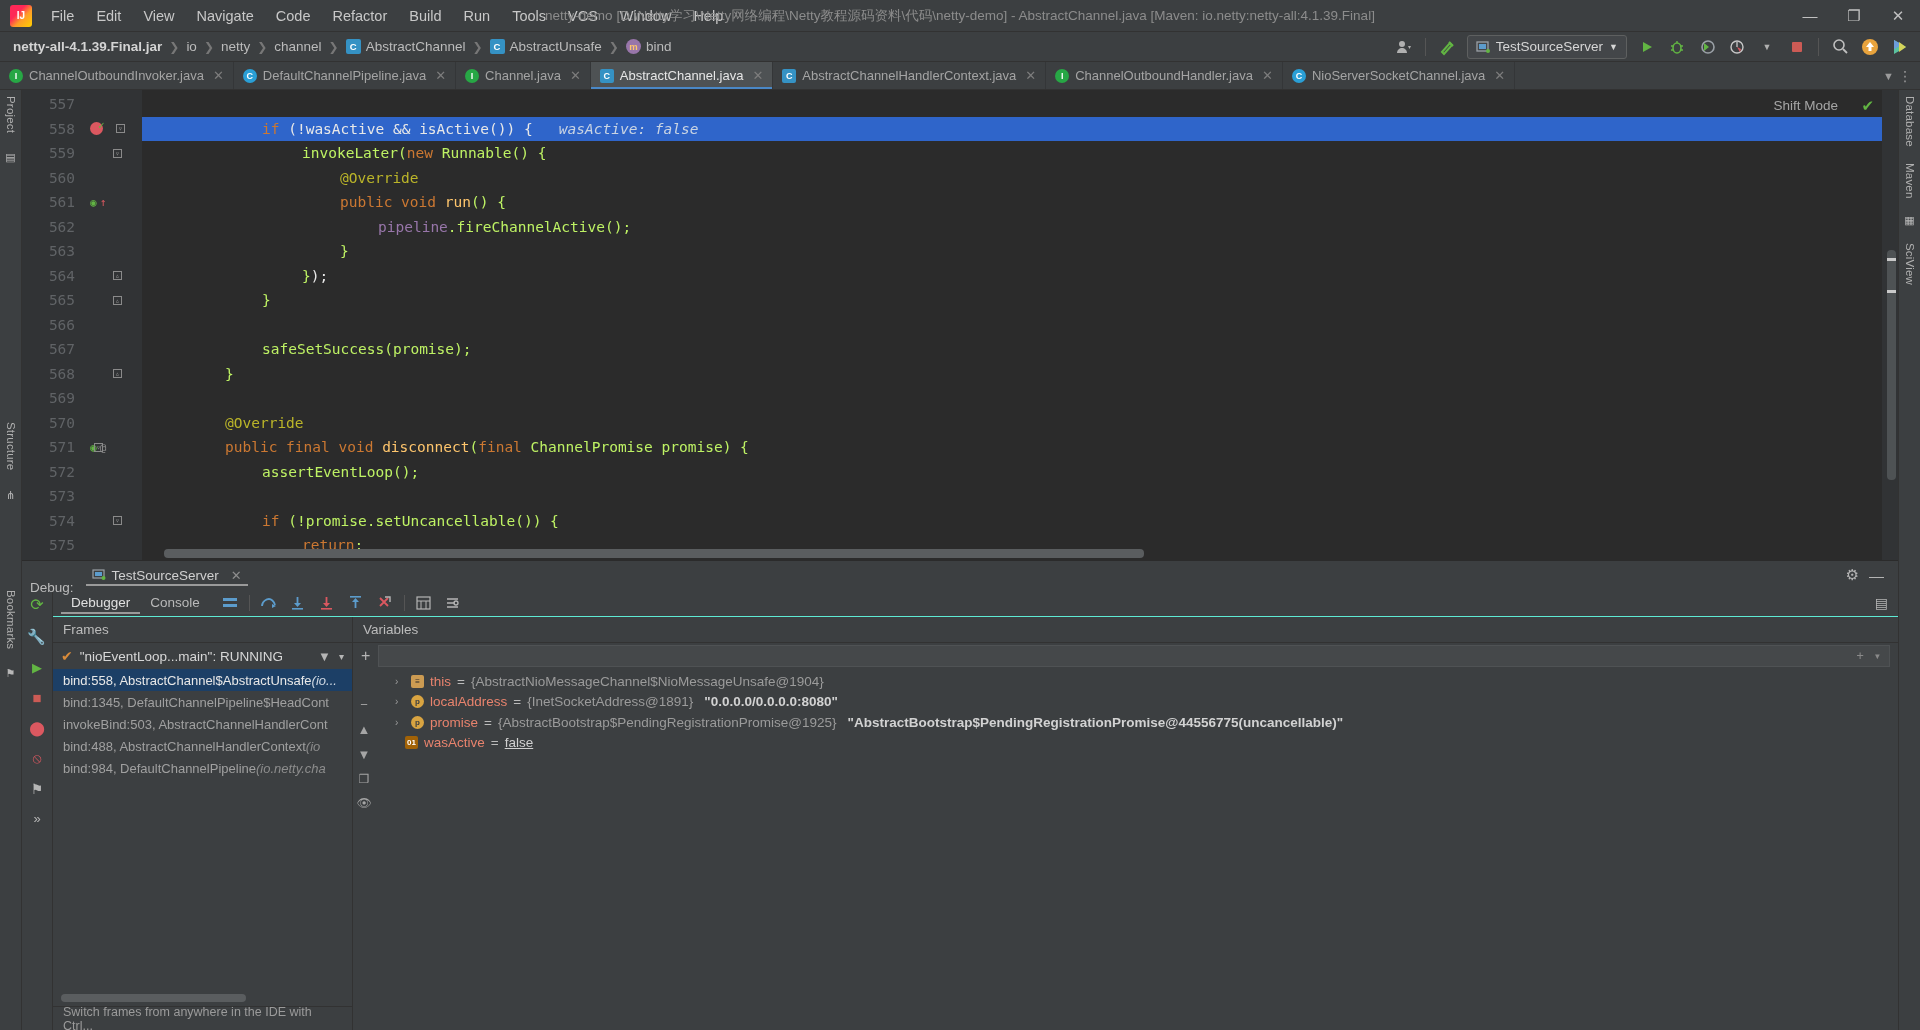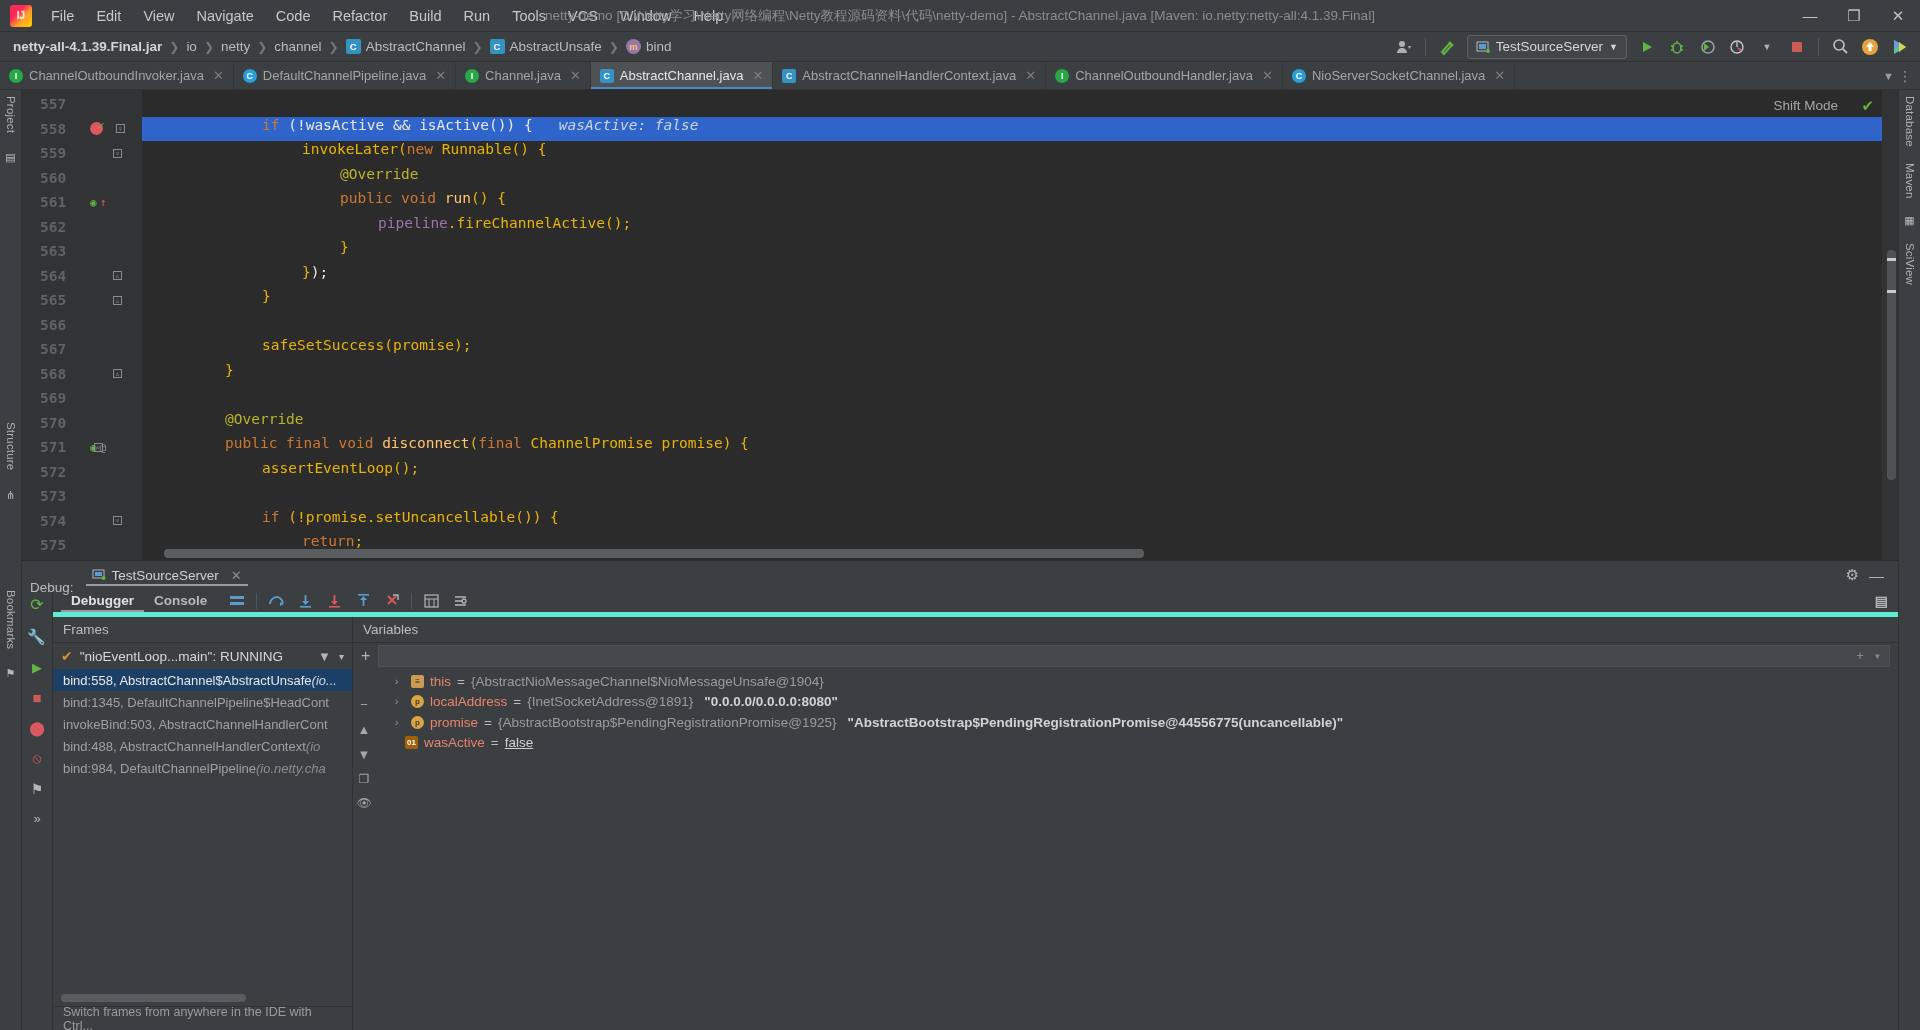--- a/index.html
+++ b/index.html
@@ -70,35 +70,35 @@
   .rightrail{ width:22px; background:#3c3f41; border-left:1px solid #323232;
     display:flex; flex-direction:column; align-items:center; padding-top:6px; gap:16px; }
   .center{ flex:1; display:flex; flex-direction:column; min-width:0; }
 
   
   .editor{ height:470px; background:#2b2b2b; display:flex; position:relative;
     overflow:hidden; font-family:"DejaVu Sans Mono", monospace; font-size:14.5px; }
   .gutter{ width:120px; background:#313335; flex:none; padding-top:2px; }
   .gline{ height:24.5px; display:flex; align-items:center; justify-content:flex-end;
     padding-right:4px; position:relative; }
-  .gnum{ color:#606366; font-size:14.5px; width:44px; text-align:left;font-weight:bold; }
+  .gnum{ color:#606366; font-size:14.5px; width:44px; text-align:center; }
   .gmark{ width:54px; display:flex; align-items:center; gap:3px; padding-left:6px; }
   .bp{ width:13px; height:13px; border-radius:50%; background:#db5860; flex:none;
     position:relative; }
   .bp::after{ content:"✓"; position:absolute; left:8px; top:-3px; color:#62b543;
     font-size:11px; }
   .gicon{ font-size:11px; }
   .grn{ color:#62b543; } .red{ color:#db5860; } .gry{ color:#8a8a8a; }
 
   .codecol{ flex:1; position:relative; padding-top:2px; overflow:hidden; }
-  .cline{ height:24.5px; display:flex; align-items:flex-start; white-space:pre;
+  .cline{ height:24.5px; display:flex; align-items:center; white-space:pre;
     padding-left:8px; position:relative; }
   .cline.hl{ background:#2f65ca; }
   .kw{ color:#cc7832; } .anno{ color:#bbb529; }
-  .fld{ color:#9876aa; } .mth{ color:#ffc66d; } .txt{ color:#eab308; }
+  .fld{ color:#9876aa; } .mth{ color:#ffc66d; } .txt{ color:#bef264; }
   .hint-dim{ color:#c9d4e3; font-style:italic; }
   .fold-marker{ position:absolute; width:9px; height:9px; border:1px solid #8a8a8a;
     color:#8a8a8a; font-size:8px; line-height:7px; text-align:center; }
 
   .editor-rightgut{ width:16px; background:#313335; flex:none; position:relative; }
   .scroll-thumb{ position:absolute; right:2px; width:9px; background:#4e5254;
     border-radius:4px; }
   .readermode{ position:absolute; right:60px; top:8px; font-size:13.5px; color:#a6a6a6;
     font-family:"Liberation Sans",sans-serif; }
   .checkmark-ok{ position:absolute; right:24px; top:7px; color:#62b543; font-size:15px;
@@ -115,21 +115,21 @@
   .dtab{ display:flex; align-items:center; gap:6px; color:#d0d0d0; padding:3px 6px;
     box-shadow: inset 0 -2px 0 #9a9a9a; }
   .dhdr-right{ margin-left:auto; display:flex; gap:10px; align-items:center;
     color:#b4b4b4; font-size:15px; padding-right:6px; }
   .dbody{ flex:1; display:flex; min-height:0; }
   .dtoolcol{ width:30px; background:#3c3f41; display:flex; flex-direction:column;
     align-items:center; padding-top:6px; gap:14px; }
   .dmain{ flex:1; display:flex; flex-direction:column; min-width:0;
     border-left:1px solid #323232; }
   .dtabrow{ height:28px; display:flex; align-items:center; gap:0; padding-left:8px;
-    font-size:13.5px; border-bottom:5px solid #5eead4;font-weight:bold; }
+    font-size:13.5px; border-bottom:1px solid #5eead4; }
   .dtabrow .t{ padding:4px 10px; color:#b9b9b9; }
   .dtabrow .t.sel{ color:#e0e0e0; box-shadow: inset 0 -2px 0 #9a9a9a; }
   .dtb-icons{ display:flex; align-items:center; gap:9px; margin-left:10px; }
   .dtb-icons .i{ width:20px; height:20px; display:flex; align-items:center;
     justify-content:center; font-size:14px; }
   .dcols{ flex:1; display:flex; min-height:0; }
   .framescol{ width:300px; display:flex; flex-direction:column; min-width:0;
     border-right:1px solid #323232; }
   .colhdr{ height:26px; display:flex; align-items:center; padding:0 10px;
     font-size:13.5px; color:#bcbcbc; border-bottom:1px solid #323232; }

